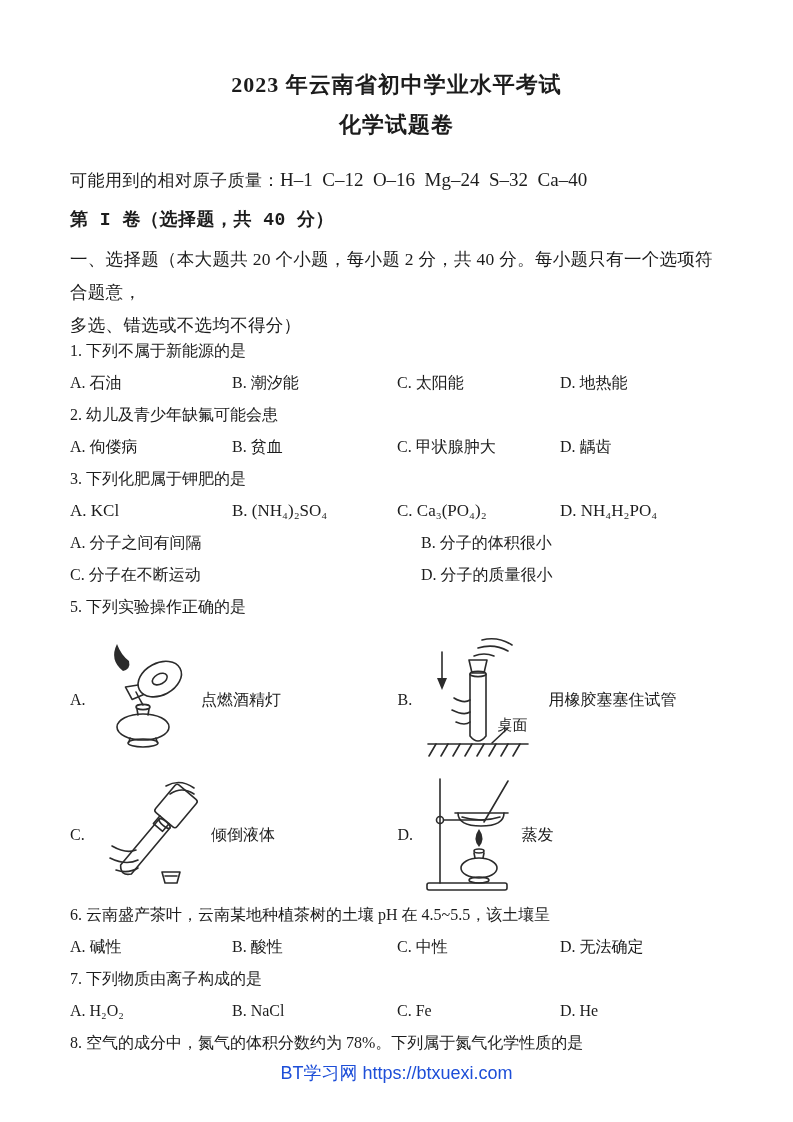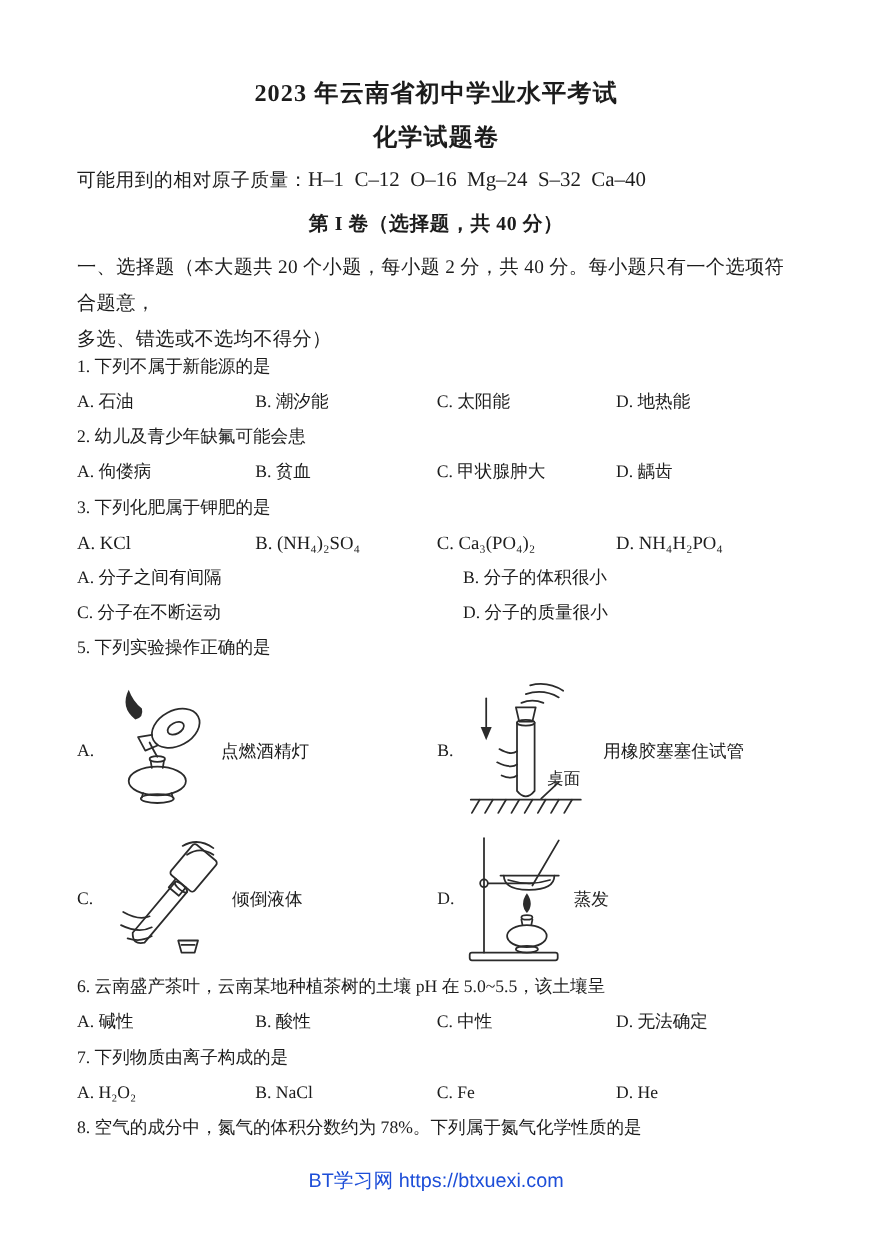--- a/index.html
+++ b/index.html
@@ -16,30 +16,30 @@
     padding:72px 70px 0 70px;
     box-sizing:border-box;
     background:#fff;
   }
   .exam-title{
     text-align:center;font-weight:bold;font-size:22px;line-height:26px;
     margin:0 0 14px 0;letter-spacing:1px;
   }
   .exam-subtitle{
     text-align:center;font-weight:bold;font-size:22px;line-height:26px;
-    margin:0 0 14px 0;letter-spacing:1px;
+    margin:0 0 30px 0;letter-spacing:1px;
   }
   .mass-line{
     margin:0 0 16px 0;line-height:24px;font-size:19px;white-space:pre;
   }
   .mass-label{font-weight:normal;font-size:17px;letter-spacing:.5px;}
   .mass-values{font-size:19px;}
   .part-heading{
-    text-align:center;font-weight:bold;font-size:18px;line-height:22px;
-    margin:4px 0 12px 0;letter-spacing:.5px;
+    font-weight:bold;font-size:18px;line-height:22px;
+    margin:4px 0 12px 0;letter-spacing:.5px;font-family:Liberation Mono, monospace;
   }
   .section-intro{
     font-weight:normal;font-size:17.5px;line-height:33px;margin:0;
     letter-spacing:.3px;
   }
   .stem{
     font-size:16px;line-height:18px;margin:0 0 14px 0;
   }
   .opts4{
     display:grid;grid-template-columns:162px 165px 163px 1fr;
@@ -220,21 +220,21 @@
             <ellipse cx="55" cy="95" rx="18" ry="10"></ellipse>
             <ellipse cx="55" cy="107" rx="10" ry="3"></ellipse>
           </g>
         </svg>
         <span class="fig-caption">蒸发</span>
       </div>
     </div>
   </div>
 
   <div style="margin-top:6px;">
-    <p class="stem">6. 云南盛产茶叶，云南某地种植茶树的土壤 pH 在 5.0~5.5，该土壤呈</p>
+    <p class="stem">6. 云南盛产茶叶，云南某地种植茶树的土壤 pH 在 4.5~5.5，该土壤呈</p>
     <div class="opts4">
       <span>A. 碱性</span>
       <span>B. 酸性</span>
       <span>C. 中性</span>
       <span>D. 无法确定</span>
     </div>
   </div>
 
   <div>
     <p class="stem">7. 下列物质由离子构成的是</p>

